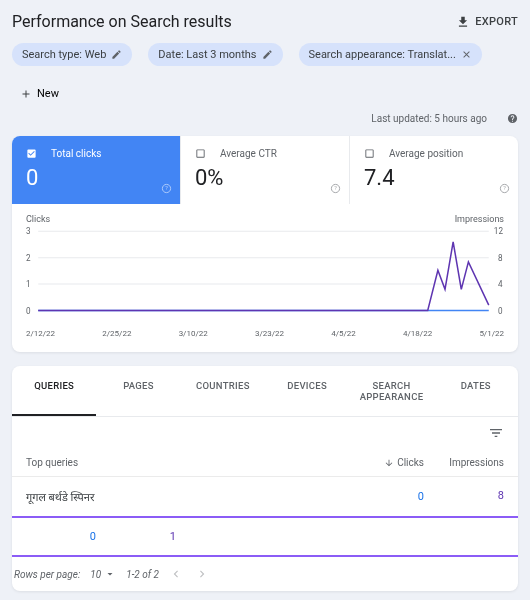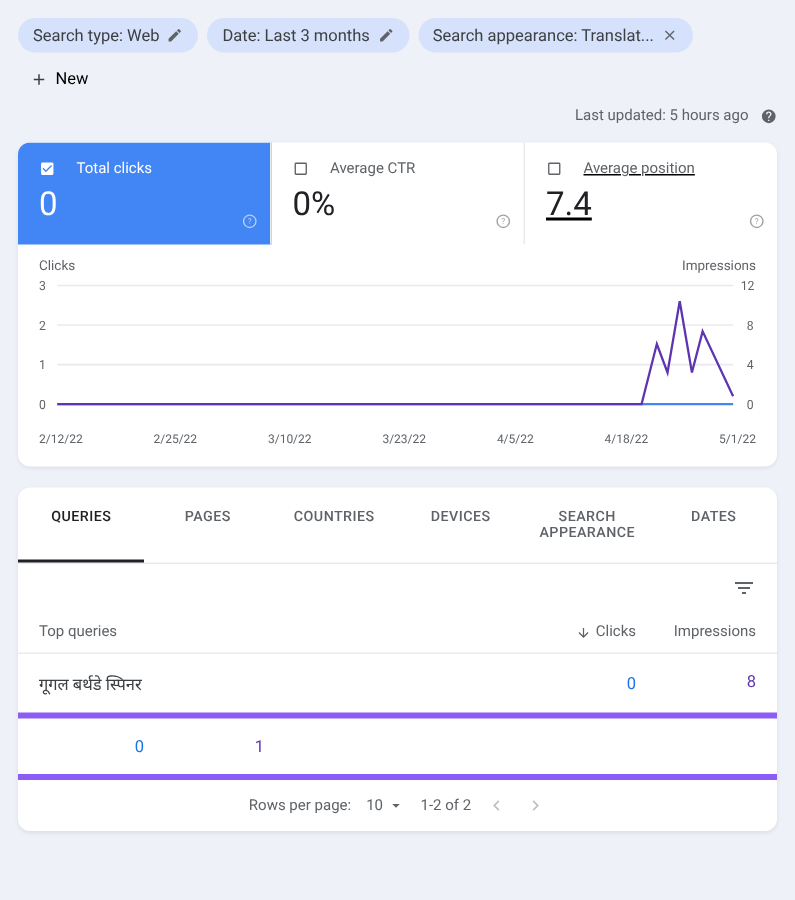--- a/index.html
+++ b/index.html
@@ -1,29 +1,29 @@
 <!DOCTYPE html>
 <html><head>
 <meta charset="utf-8">
 <style>
 * { margin: 0; padding: 0; box-sizing: border-box; font-family: Roboto, Arial, sans-serif; }
 body { background: #eef1f7; width: 530px; height: 600px; overflow: hidden; }
 .container { padding: 12px; }
 .header { display: flex; justify-content: space-between; align-items: center; margin-bottom: 12px; }
 .title { font-size: 16px; color: #202124; font-weight: 400; }
 .export { display: flex; align-items: center; gap: 5px; font-size: 11px; font-weight: 500; color: #3c4043; cursor: pointer; letter-spacing: 0.3px; }
-.chips { display: flex; gap: 6px; flex-wrap: wrap; margin-bottom: 8px; }
+.chips { display: flex; gap: 16px; flex-wrap: wrap; margin-bottom: 8px; }
 .chip { background: #d6e2fb; border-radius: 13px; padding: 5px 10px; font-size: 11px; color: #3c4043; display: flex; align-items: center; gap: 5px; }
 .chip svg { width: 11px; height: 11px; }
 .new-chip { background: transparent; display: flex; align-items: center; gap: 5px; font-size: 11px; padding: 5px 8px; }
-.updated { text-align: right; font-size: 10px; color: #5f6368; margin-bottom: 12px; display: flex; justify-content: flex-end; align-items: center; gap: 8px; }
+.updated { text-align: right; font-size: 10px; color: #5f6368; margin-bottom: 12px; display: flex; justify-content: flex-end; align-items: center; gap: 20px; }
 .card { background: #fff; border-radius: 8px; box-shadow: 0 1px 3px rgba(0,0,0,0.08); margin-bottom: 14px; overflow: hidden; }
 .metrics { display: flex; }
 .metric { flex: 1; padding: 12px 14px 14px; position: relative; border-right: 1px solid #e8eaed; }
-.metric:last-child { border-right: none; text-decoration: underline; }
+.metric:last-child { border-right: none; }
 .metric.blue { background: #4285f4; color: #fff; }
 .metric.purple { background: #5e35b1; color: #fff; }
 .metric-header { display: flex; align-items: center; gap: 14px; font-size: 10px; margin-bottom: 6px; }
 .metric-header svg { width: 11px; height: 11px; }
 .metric-value { font-size: 22px; font-weight: 400; }
 .metric.white .metric-header { color: #5f6368; }
 .metric.white .metric-value { color: #202124; }
 .help { position: absolute; bottom: 6px; right: 8px; }
 .help svg { width: 11px; height: 11px; opacity: 0.6; }
 .chart-area { padding: 10px 14px 14px; }
@@ -31,31 +31,40 @@
 .chart-svg { width: 100%; height: 95px; }
 .x-axis { display: flex; justify-content: space-between; font-size: 8px; color: #5f6368; padding: 4px 0 0; }
 .tabs { display: flex; border-bottom: 1px solid #e8eaed; position: relative; }
 .tab { flex: 1; text-align: center; padding: 14px 4px; font-size: 9.5px; font-weight: 500; color: #5f6368; letter-spacing: 0.3px; cursor: pointer; }
 .tab.active { color: #202124; border-bottom: 2px solid #202124; }
 .filter-row { display: flex; justify-content: flex-end; padding: 8px 14px; }
 .table-head { display: flex; padding: 8px 14px; font-size: 10px; color: #5f6368; border-bottom: 1px solid #ebebeb; }
 .col-q { flex: 1; }
 .col-c { width: 70px; text-align: right; display: flex; justify-content: flex-end; align-items: center; gap: 3px; }
 .col-i { width: 80px; text-align: right; }
-.table-row { display: flex; padding: 12px 14px; font-size: 11px; color: #3c4043; border-bottom: 4px solid #8b5cf6; }
+.table-row { display: flex; padding: 12px 14px; font-size: 11px; color: #3c4043; border-bottom: 2px solid #8b5cf6; }
 .table-row .col-c { color: #1a73e8; }
 .table-row .col-i { color: #5e35b1; }
-.pagination { display: flex; justify-content: center; align-items: center; gap: 10px; padding: 10px 2px; font-size: 10px; color: #5f6368; }
+.pagination { display: flex; justify-content: flex-start; align-items: center; gap: 10px; padding: 10px 2px; font-size: 10px; color: #5f6368; font-style: italic; }
 .pag-arrows { display: flex; gap: 12px; }
 .pag-arrows svg { width: 14px; height: 14px; opacity: 0.4; }
 </style>
 </head>
 <body>
 
 <div class="container">
+  <div class="header">
+    <div class="title">Performance on Search results</div>
+    <div class="export">
+      <svg viewBox="0 0 24 24" width="14" height="14">
+          <path fill="#3c4043" d="M5 20h14v-2H5v2zM19 9h-4V3H9v6H5l7 7 7-7z"></path>
+        </svg>
+      <span>EXPORT</span>
+    </div>
+  </div>
 
   <div class="chips">
     <div class="chip">
       <span>Search type: Web</span>
       <svg viewBox="0 0 24 24">
           <path fill="#5f6368" d="M3 17.25V21h3.75L17.81 9.94l-3.75-3.75L3 17.25zM20.71 7.04a1 1 0 0 0 0-1.41l-2.34-2.34a1 1 0 0 0-1.41 0l-1.83 1.83 3.75 3.75 1.83-1.83z"></path>
         </svg>
     </div>
     <div class="chip">
       <span>Date: Last 3 months</span>

